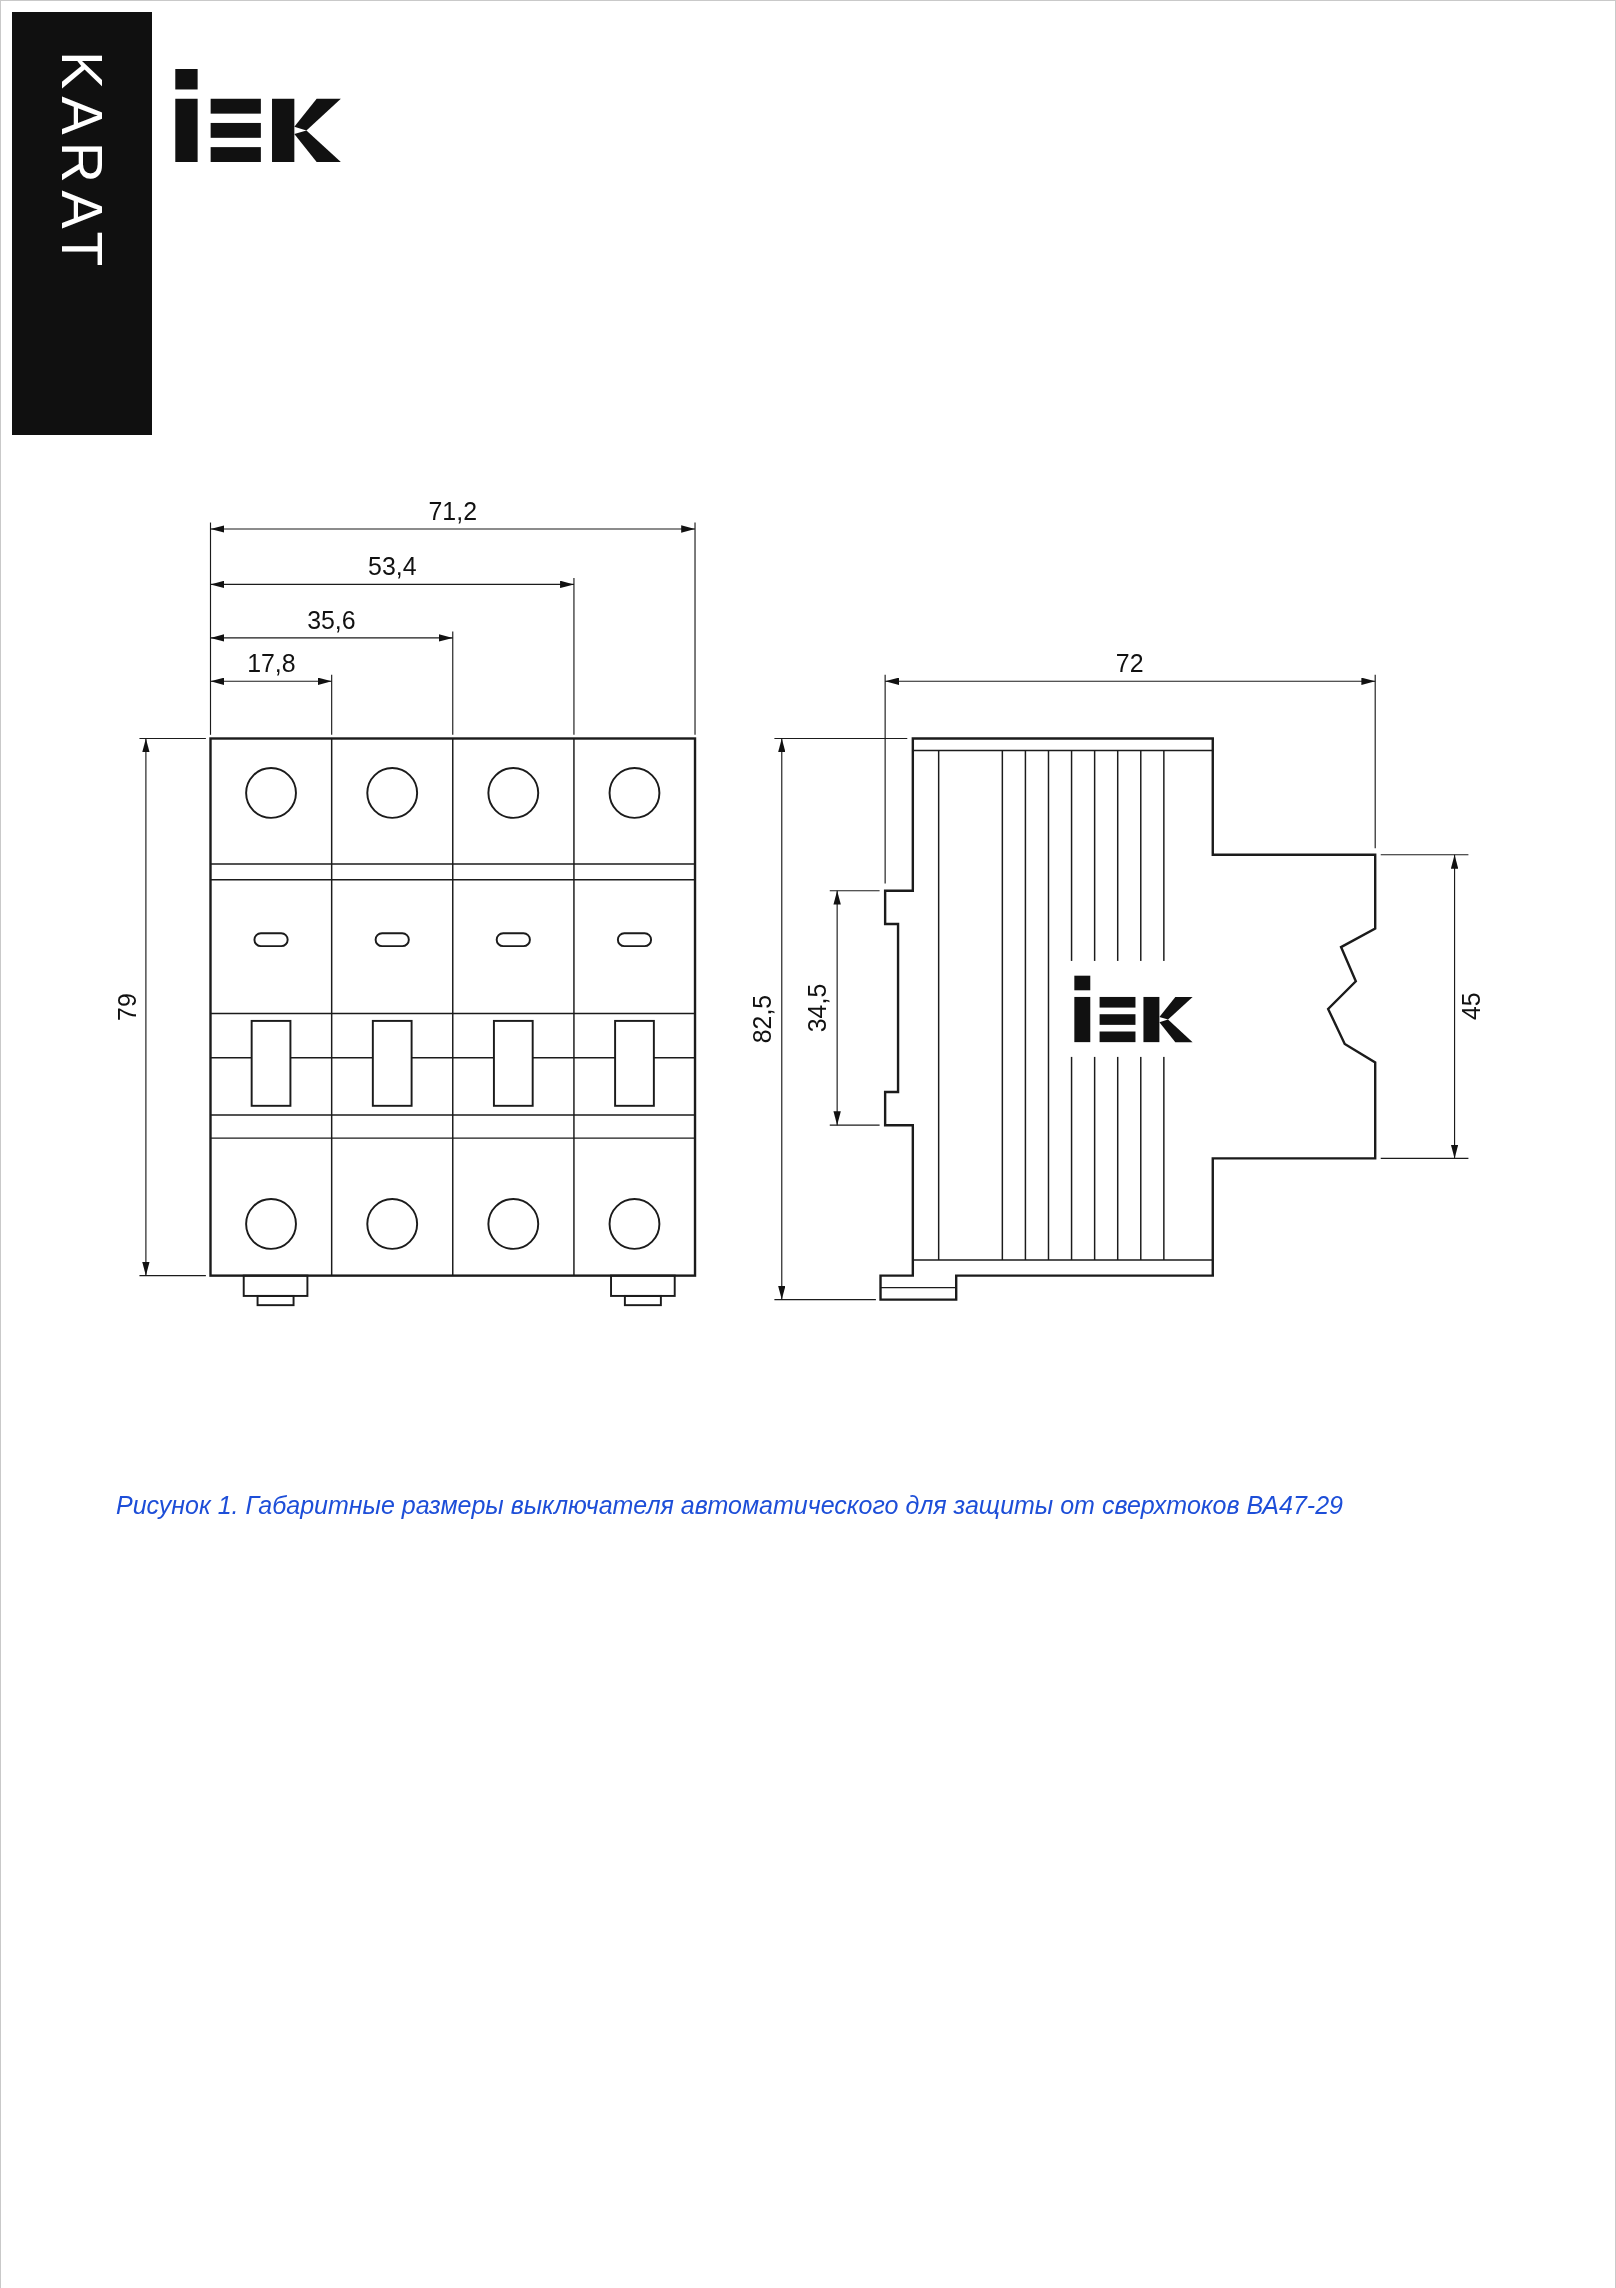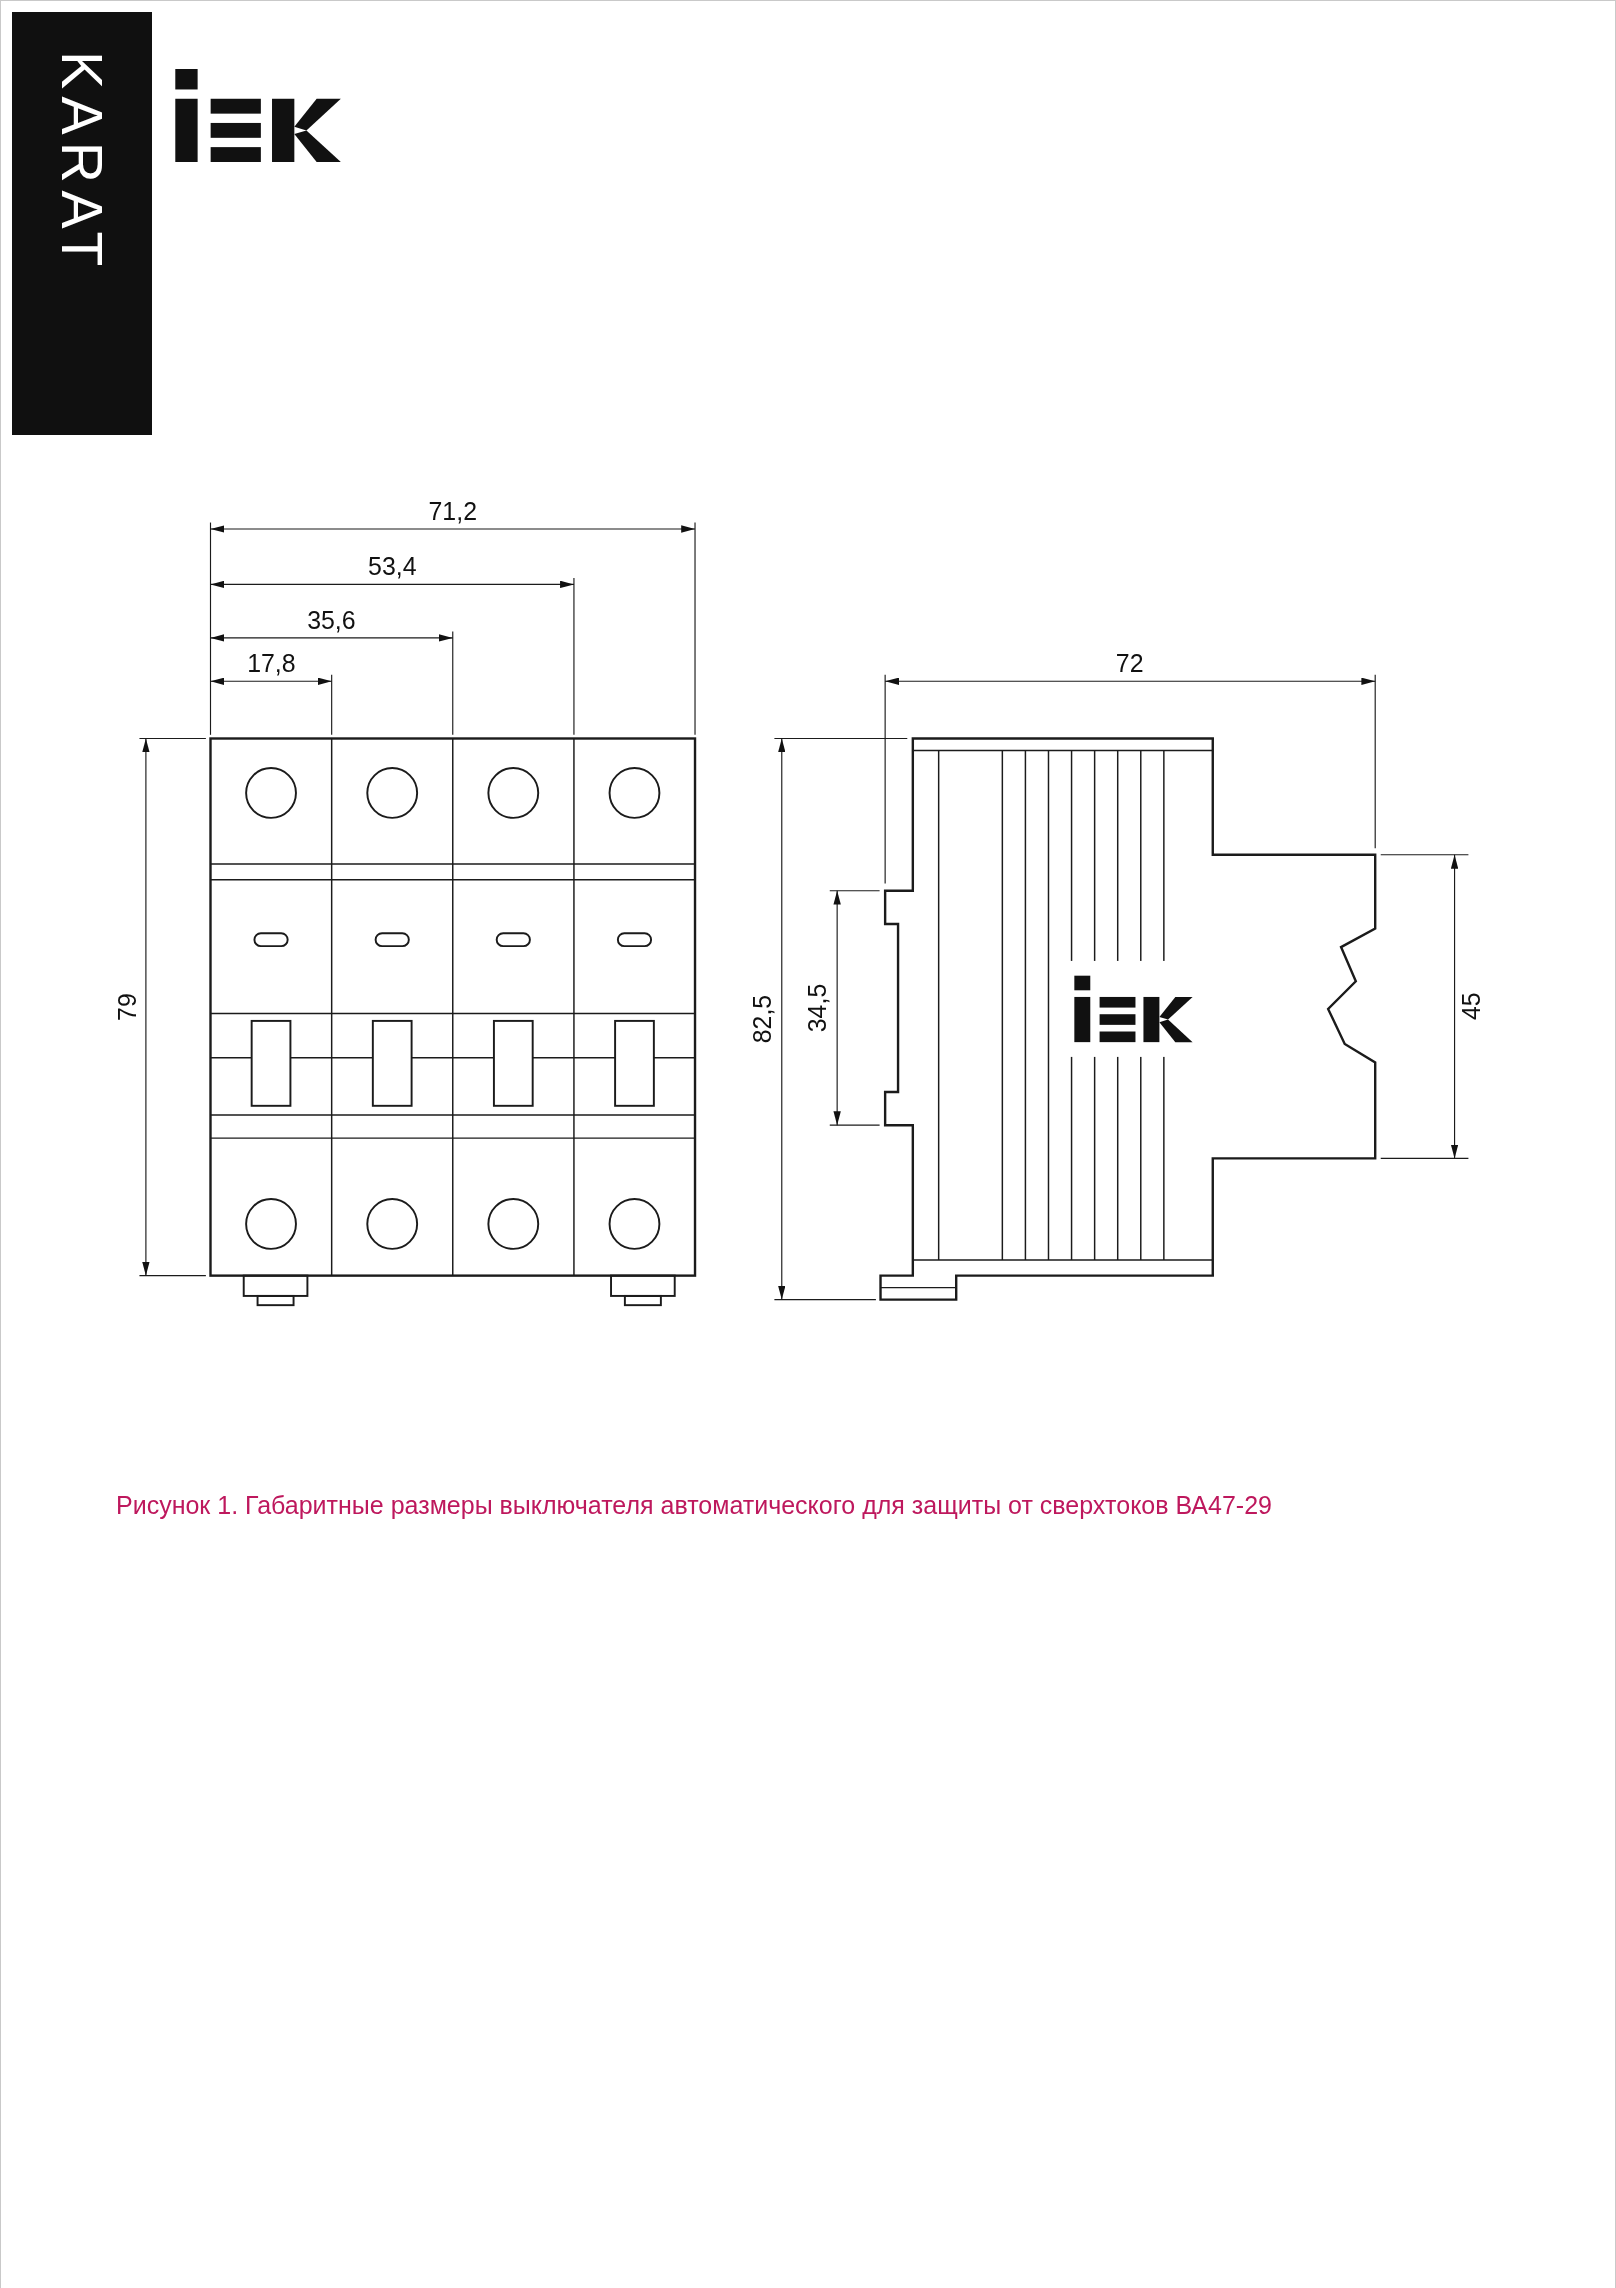--- a/index.html
+++ b/index.html
@@ -30,22 +30,23 @@
   .logo {
     position:absolute; left:174px; top:68px;
     width:168px; height:93px;
   }
   .drawing {
     position:absolute; left:0; top:0;
     width:1616px; height:2289px;
   }
   .caption {
     position:absolute; left:115px; top:1490px;
-    font-size:25px; color:#be185d;
-    font-family:"Liberation Sans", sans-serif;
+    font-size:25px; color:#1d4ed8;
+    font-family:"Liberation Sans", sans-serif;
+    font-style:italic;
   }
   
   .outline { stroke:#1b1b1b; stroke-width:2.6; fill:none; stroke-linejoin:miter; }
   .inner   { stroke:#1b1b1b; stroke-width:1.6; fill:none; }
   .detail  { stroke:#1b1b1b; stroke-width:2.1; fill:none; }
   .handle  { stroke:#1b1b1b; stroke-width:2.1; fill:#ffffff; }
   .dimline { stroke:#1b1b1b; stroke-width:1.25; fill:none; }
   .dim text {
     font-family:"Liberation Sans", sans-serif;
     font-size:27px; fill:#111111; stroke:none;

